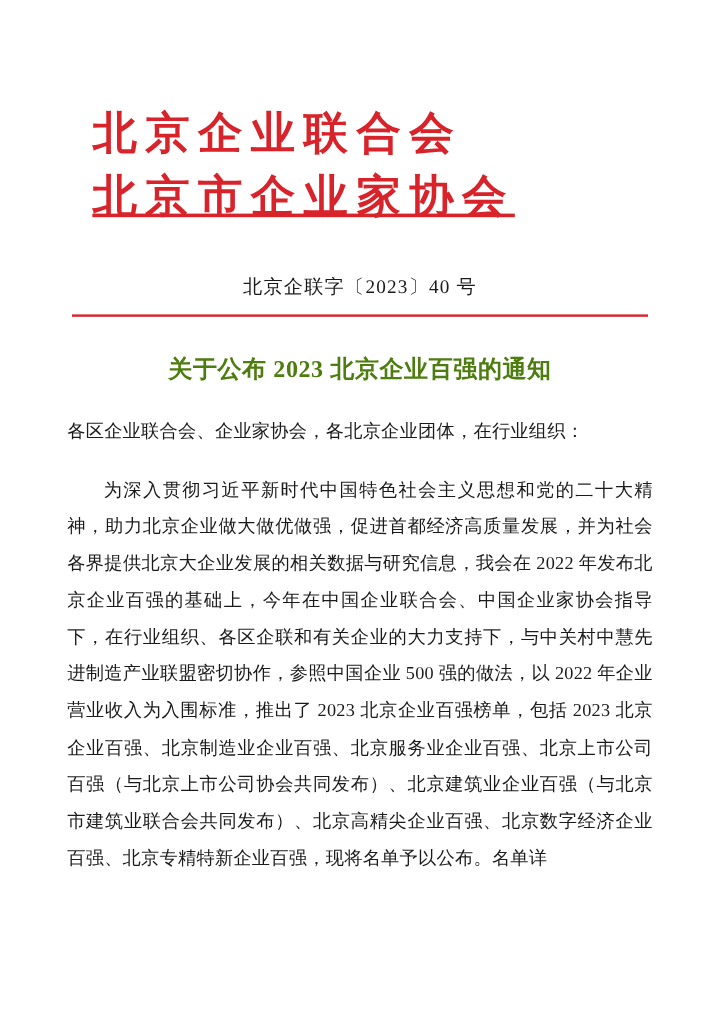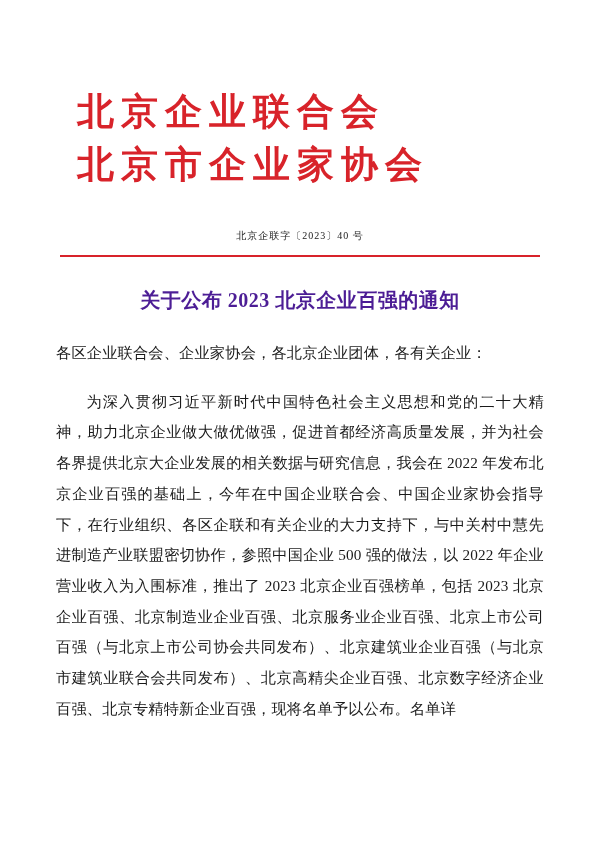--- a/index.html
+++ b/index.html
@@ -32,50 +32,50 @@
   .lh-main {
     color: #d8232a;
     font-family: "Liberation Serif", "DejaVu Serif", serif;
     font-weight: bold;
     font-size: 37px;
     line-height: 1.42;
     letter-spacing: 7px;
     white-space: nowrap;
   }
   .lh-line1 { margin-left: 17px; }
-  .lh-line2 { margin-left: 17px; }
+  .lh-line2 { margin-left: 17px; text-decoration: underline; }
   .lh-word {
     color: #d8232a;
     font-weight: bold;
     font-size: 34px;
     letter-spacing: 5px;
     line-height: 1;
     margin-left: 14px;
     margin-bottom: 6px;
     white-space: nowrap;
   }
   .doc-number {
     margin-top: 38px;
     text-align: center;
-    font-size: 10px;
+    font-size: 16px;
     letter-spacing: 1px;
     color: #1a1a1a;
   }
   .rule {
     margin: 12px 60px 0 60px;
     height: 2px;
     background: #d8232a;
   }
   .title {
     margin: 30px 60px 0 60px;
     text-align: center;
     font-size: 20px;
     font-weight: bold;
     letter-spacing: 0.5px;
-    color: #4c1d95;
+    color: #4d7c0f;
   }
   .body-text {
     margin: 24px 56px 0 56px;
     font-size: 15.2px;
     line-height: 2.02;
     text-align: justify;
     text-justify: inter-ideograph;
     color: #1a1a1a;
     letter-spacing: 0.2px;
   }
@@ -103,17 +103,17 @@
     </div>
   </div>
 
   <div class="doc-number">北京企联字〔2023〕40 号</div>
 
   <div class="rule"></div>
 
   <h1 class="title">关于公布 2023 北京企业百强的通知</h1>
 
   <div class="body-text">
-    <p class="para">各区企业联合会、企业家协会，各北京企业团体，各有关企业：</p>
+    <p class="para">各区企业联合会、企业家协会，各北京企业团体，在行业组织：</p>
     <p class="para indent">为深入贯彻习近平新时代中国特色社会主义思想和党的二十大精神，助力北京企业做大做优做强，促进首都经济高质量发展，并为社会各界提供北京大企业发展的相关数据与研究信息，我会在 2022 年发布北京企业百强的基础上，今年在中国企业联合会、中国企业家协会指导下，在行业组织、各区企联和有关企业的大力支持下，与中关村中慧先进制造产业联盟密切协作，参照中国企业 500 强的做法，以 2022 年企业营业收入为入围标准，推出了 2023 北京企业百强榜单，包括 2023 北京企业百强、北京制造业企业百强、北京服务业企业百强、北京上市公司百强（与北京上市公司协会共同发布）、北京建筑业企业百强（与北京市建筑业联合会共同发布）、北京高精尖企业百强、北京数字经济企业百强、北京专精特新企业百强，现将名单予以公布。名单详</p>
   </div>
 
 </div>
 
 </body></html>

